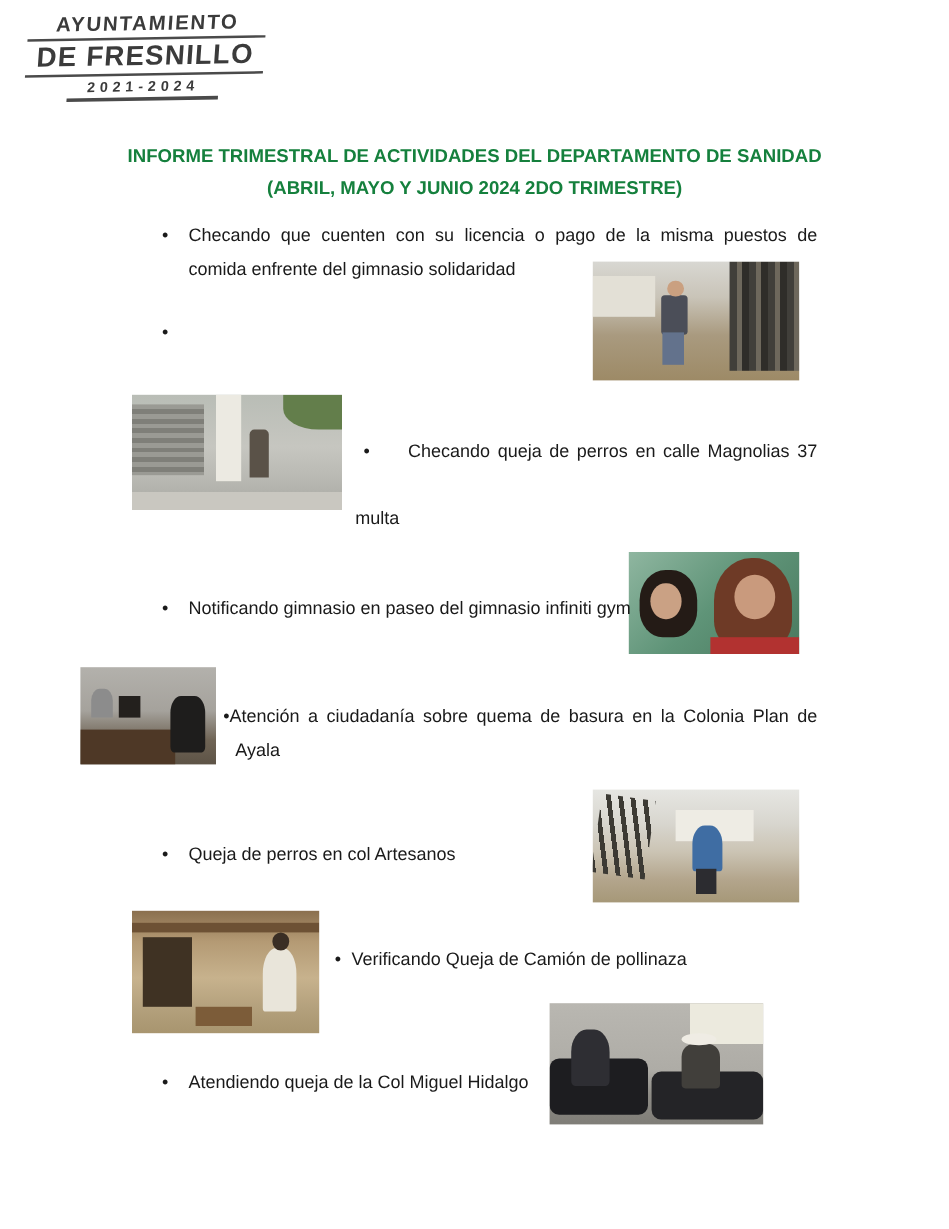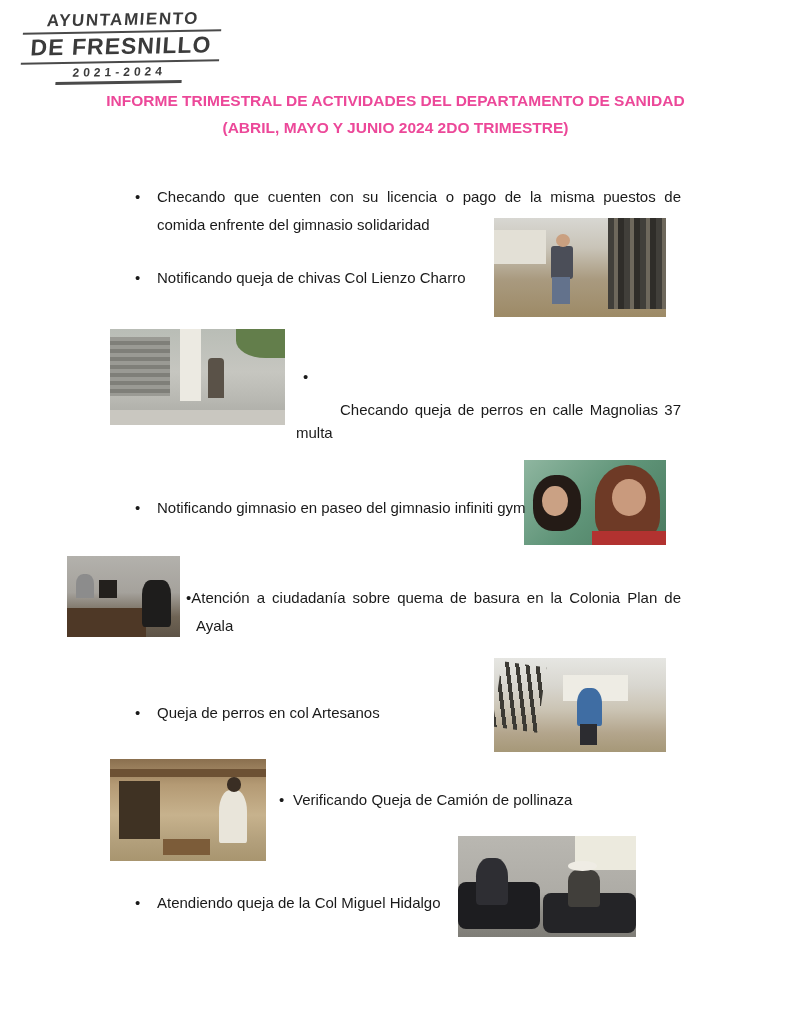--- a/index.html
+++ b/index.html
@@ -13,21 +13,21 @@
           transform:skewX(-5deg) rotate(-1deg); }
   .logo-top { font-size:17px; font-weight:700; letter-spacing:1.5px; text-align:center; }
   .logo-mid { font-size:23px; font-weight:700; letter-spacing:1px; text-align:center;
               border-top:2px solid #4a4a4a; border-bottom:2px solid #4a4a4a;
               padding:0 2px 1px; margin-top:1px; }
   .logo-bottom { font-size:12px; font-weight:700; letter-spacing:4px; text-align:center;
                  margin:2px auto 0; width:64%; border-bottom:3px solid #4a4a4a; padding-bottom:2px; }
 
   
   .title-line { position:absolute; left:0; width:100%; text-align:center;
-                font-weight:700; font-size:15.5px; line-height:28px; color:#ec4899; }
+                font-weight:700; font-size:15.5px; line-height:28px; color:#15803d;margin-top:30px; }
 
   
   .line { position:absolute; height:28px; line-height:28px; font-size:15px; color:#1a1a1a; }
   .jl   { text-align:justify; text-align-last:justify; }
   .bullet { position:absolute; height:28px; line-height:28px; font-size:15px; color:#1a1a1a; }
 
   
   .photo { position:absolute; overflow:hidden; }
   .photo > div { position:absolute; }
 
@@ -102,32 +102,31 @@
 
   <div class="photo pa" style="left:494px; top:218px; width:172px; height:99px;" title="Inspección de puestos de comida frente al gimnasio solidaridad">
     <div class="s1"></div>
     <div class="s5"></div>
     <div class="s2"></div>
     <div class="s3"></div>
     <div class="s4"></div>
   </div>
 
   <div class="bullet" style="left:135px; top:264px;">•</div>
-  <div class="line" style="left:157px; top:264px;">Notificando queja de chivas Col Lienzo Charro</div>
 
   <div class="photo pb" style="left:110px; top:329px; width:175px; height:96px;" title="Notificación en calle, Col Lienzo Charro">
     <div class="s1"></div>
     <div class="s2"></div>
     <div class="s3"></div>
     <div class="s4"></div>
     <div class="s5"></div>
   </div>
 
   <div class="bullet" style="left:303px; top:363px;">•</div>
-  <div class="line jl" style="left:340px; top:363px; width:341px;margin-top:33px;">Checando queja de perros en calle Magnolias 37</div>
+  <div class="line jl" style="left:340px; top:363px; width:341px;">Checando queja de perros en calle Magnolias 37</div>
   <div class="line" style="left:296px; top:419px;">multa</div>
 
   <div class="photo pc" style="left:524px; top:460px; width:142px; height:85px;" title="Selfie en gimnasio infiniti gym">
     <div class="s3"></div>
     <div class="s4"></div>
     <div class="s1"></div>
     <div class="s2"></div>
     <div class="s5"></div>
   </div>
 

